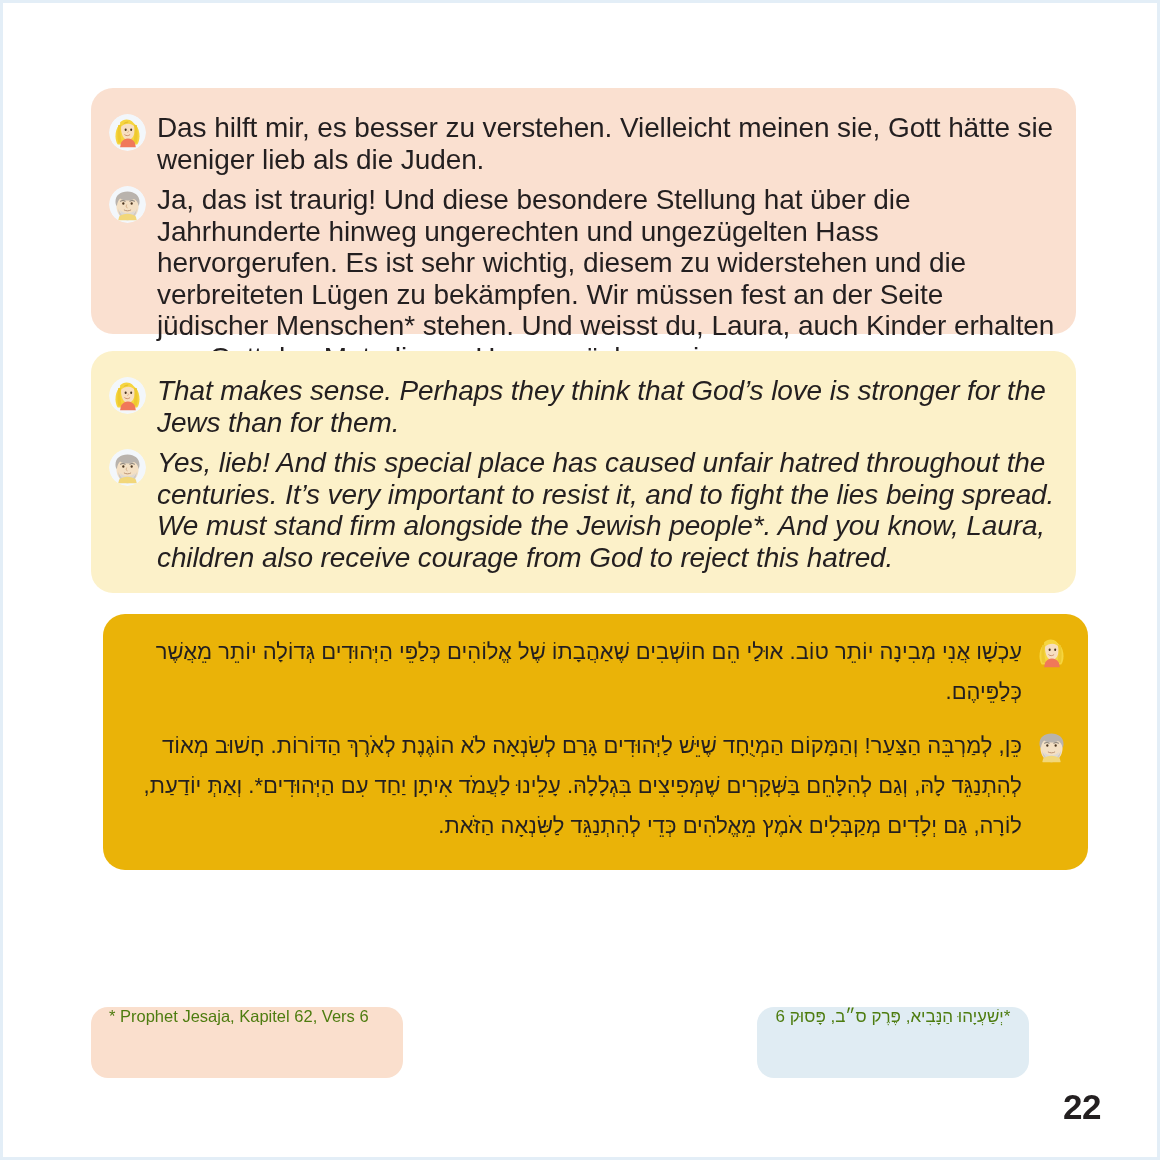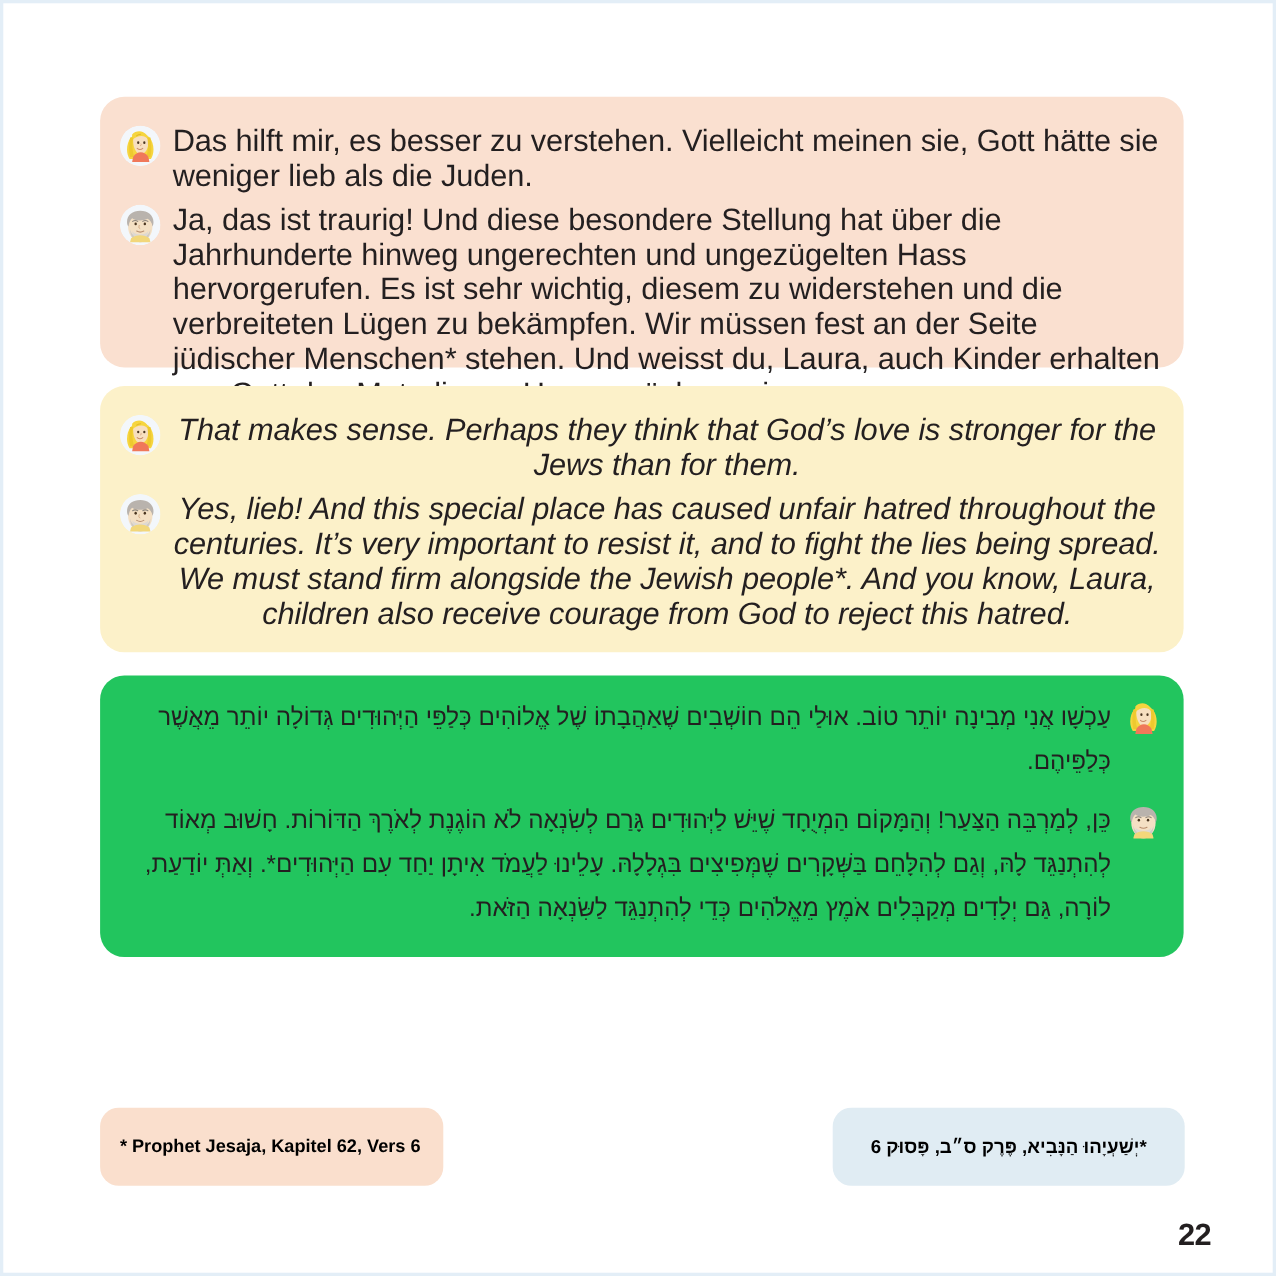--- a/index.html
+++ b/index.html
@@ -25,22 +25,22 @@
     border: 3px solid #e3eef7;
   }
 
   
   .block {
     position: absolute;
     box-sizing: border-box;
     border-radius: 22px;
   }
   .block.peach  { background: #fae0d0; }
-  .block.cream  { background: #fcf1c9; text-align: center; }
-  .block.blue   { background: #22c55e; }
+  .block.cream  { background: #fcf1c9; }
+  .block.blue   { background: #eab308; margin-left: 12px; }
 
   
   .turn {
     display: flex;
     align-items: flex-start;
     gap: 11px;
   }
   .turn + .turn { margin-top: 9px; }
 
   .turn .bubble-text {
@@ -75,43 +75,41 @@
   }
   .avatar svg { display: block; width: 100%; height: 100%; }
   .avatar.plain { background: transparent; }
 
   
   .footnote {
     position: absolute;
     box-sizing: border-box;
     border-radius: 17px;
     display: flex;
-    align-items: center;
     padding: 0 18px;
     font-size: 16.5px;
-    color: #000000;
-    font-weight: bold;
+    color: #4d7c0f;
   }
   .footnote.peach { background: #fadfcd; }
   .footnote.cream { background: #fcefc6; }
   .footnote.blue  { background: #e0ecf3; }
   .footnote.cream .fn-text { font-style: italic; }
   .footnote.blue  .fn-text {
     direction: rtl;
     width: 100%;
     text-align: center;
     font-size: 17px;
   }
 
   
   #page-number {
     position: absolute;
     right: 56px;
-    bottom: 18px;
-    font-size: 28px;
+    bottom: 30px;
+    font-size: 35px;
     font-weight: bold;
     color: #231f20;
     letter-spacing: -0.5px;
   }
 </style>
 </head>
 <body>
 
 <div id="page">
 
@@ -237,19 +235,19 @@
       </span>
       <span class="bubble-text">כֵּן, לְמַרְבֵּה הַצַּעַר! וְהַמָּקוֹם הַמְיֻחָד שֶׁיֵּשׁ לַיְּהוּדִים גָּרַם לְשִׂנְאָה לֹא הוֹגֶנֶת לְאֹרֶךְ הַדּוֹרוֹת. חָשׁוּב מְאוֹד לְהִתְנַגֵּד לָהּ, וְגַם לְהִלָּחֵם בַּשְּׁקָרִים שֶׁמְּפִיצִים בִּגְלָלָהּ. עָלֵינוּ לַעֲמֹד אִיתָן יַחַד עִם הַיְּהוּדִים*. וְאַתְּ יוֹדַעַת, לוֹרָה, גַּם יְלָדִים מְקַבְּלִים אֹמֶץ מֵאֱלֹהִים כְּדֵי לְהִתְנַגֵּד לַשִּׂנְאָה הַזֹּאת.</span>
     </div>
   </div>
 
   <div class="footnote peach" style="left:88px; top:1004px; width:312px; height:71px;">
     <span class="fn-text">* Prophet Jesaja, Kapitel 62, Vers 6</span>
   </div>
 
 
-  <div class="footnote blue" style="left:754px; top:1004px; width:320px; height:71px;">
+  <div class="footnote blue" style="left:754px; top:1004px; width:272px; height:71px;">
     <span class="fn-text">*יְשַׁעְיָהוּ הַנָּבִיא, פֶּרֶק ס״ב, פָּסוּק 6</span>
   </div>
 
   <div id="page-number">22</div>
 
 </div>
 
 </body></html>

